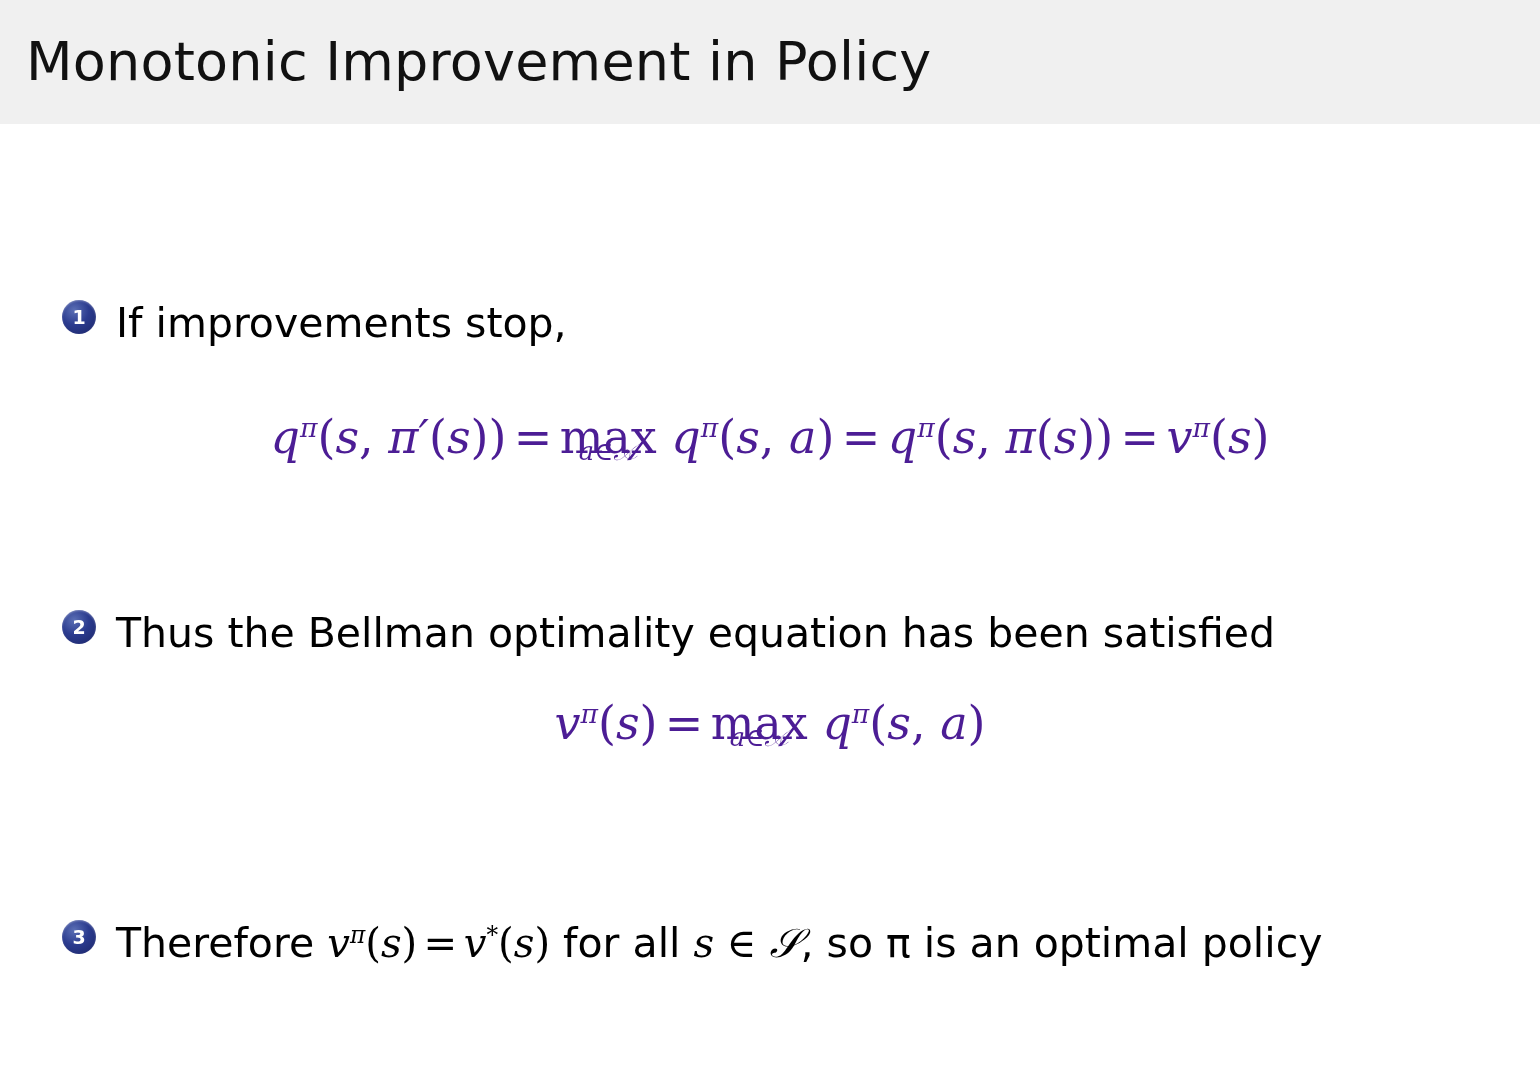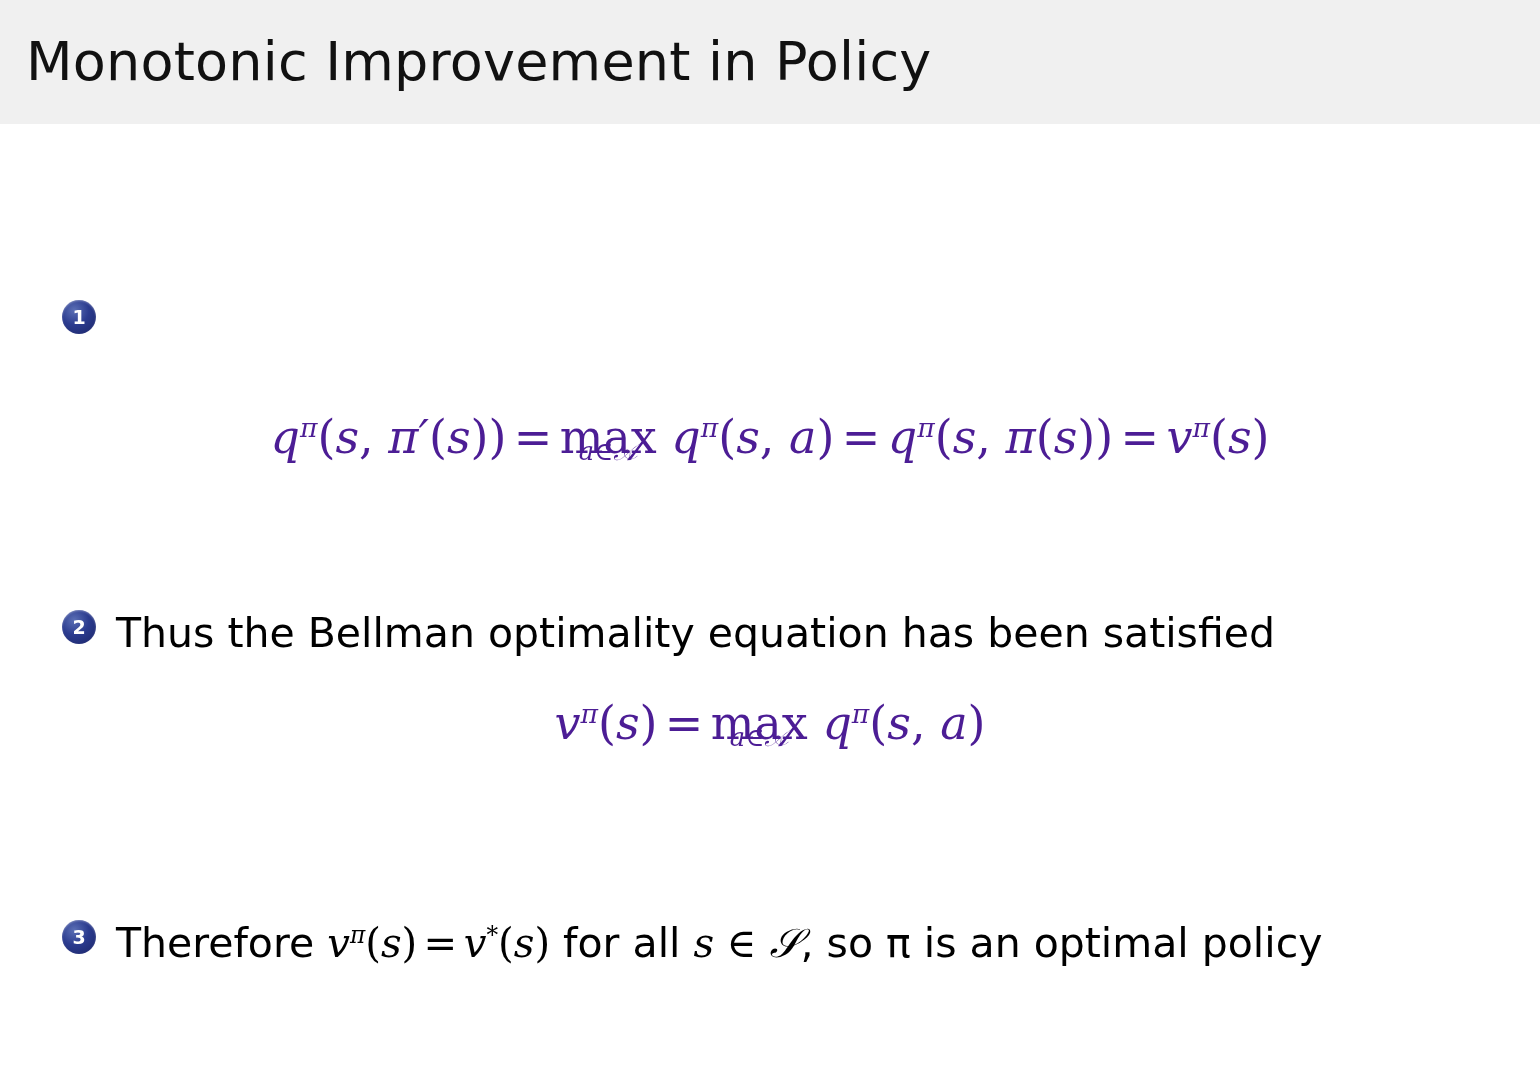--- a/index.html
+++ b/index.html
@@ -136,20 +136,21 @@
 <div class="slide">
 
   <div class="title-bar">
     <div class="title-text">Monotonic Improvement in Policy</div>
   </div>
 
   <div class="content">
 
     <div class="item" style="left:62px; top:176px;">
       <div class="marker">1</div>
+      <div class="item-text">If improvements stop,</div>
     </div>
 
     <div class="math math-main" style="top:286px;">
       <span class="mi">q</span><span class="sup">π</span><span class="mup">(</span><span class="mi">s</span><span class="comma">,&nbsp;</span><span class="mi">π′</span><span class="mup">(</span><span class="mi">s</span><span class="mup">))</span><span class="eq">=</span><span class="mop">max<span class="lim">a∈<span class="cal">𝒜</span></span></span>&nbsp;<span class="mi">q</span><span class="sup">π</span><span class="mup">(</span><span class="mi">s</span><span class="comma">,&nbsp;</span><span class="mi">a</span><span class="mup">)</span><span class="eq">=</span><span class="mi">q</span><span class="sup">π</span><span class="mup">(</span><span class="mi">s</span><span class="comma">,&nbsp;</span><span class="mi">π</span><span class="mup">(</span><span class="mi">s</span><span class="mup">))</span><span class="eq">=</span><span class="mi">v</span><span class="sup">π</span><span class="mup">(</span><span class="mi">s</span><span class="mup">)</span>
     </div>
 
     <div class="item" style="left:62px; top:486px;">
       <div class="marker">2</div>
       <div class="item-text">Thus the Bellman optimality equation has been satisfied</div>
     </div>

